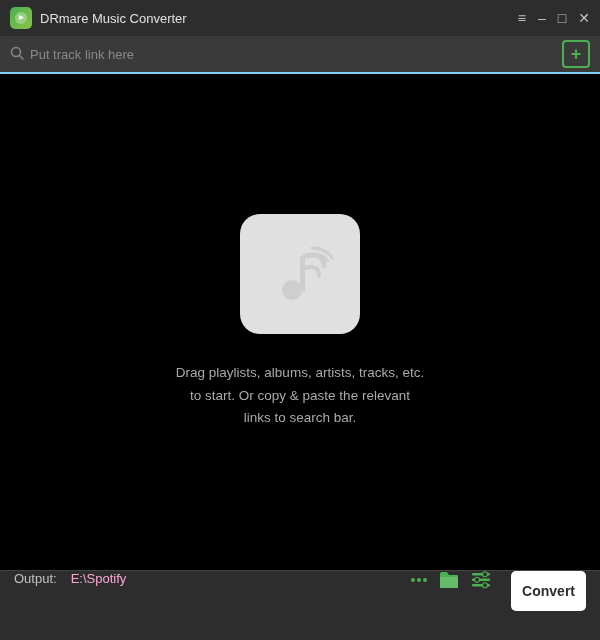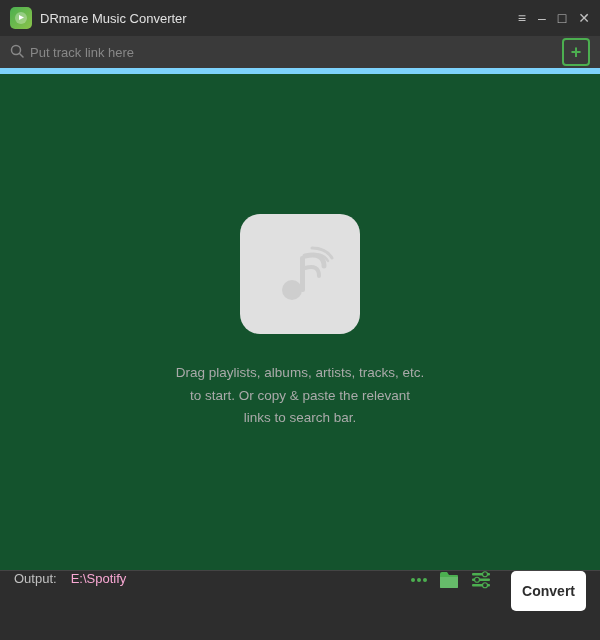--- a/index.html
+++ b/index.html
@@ -53,21 +53,21 @@
       line-height: 1;
     }
 
     
     #search-bar {
       background: #3a3a3a;
       display: flex;
       align-items: center;
       height: 38px;
       padding: 0 10px;
-      border-bottom: 6px solid #7dd3fc;
+      border-bottom: 2px solid #7dd3fc;
     }
     #search-icon-wrap {
       color: #aaa;
       font-size: 13px;
       margin-right: 6px;
     }
     #search-input {
       flex: 1;
       background: transparent;
       border: none;
@@ -87,21 +87,21 @@
       justify-content: center;
       cursor: pointer;
       color: #4caf50;
       font-size: 18px;
       font-weight: bold;
       line-height: 1;
     }
 
     
     #main-content {
-      background: #14532d;
+      background: #000000;
       height: 496px;
       display: flex;
       flex-direction: column;
       align-items: center;
       justify-content: center;
     }
 
     
     #music-icon-placeholder {
       width: 120px;

